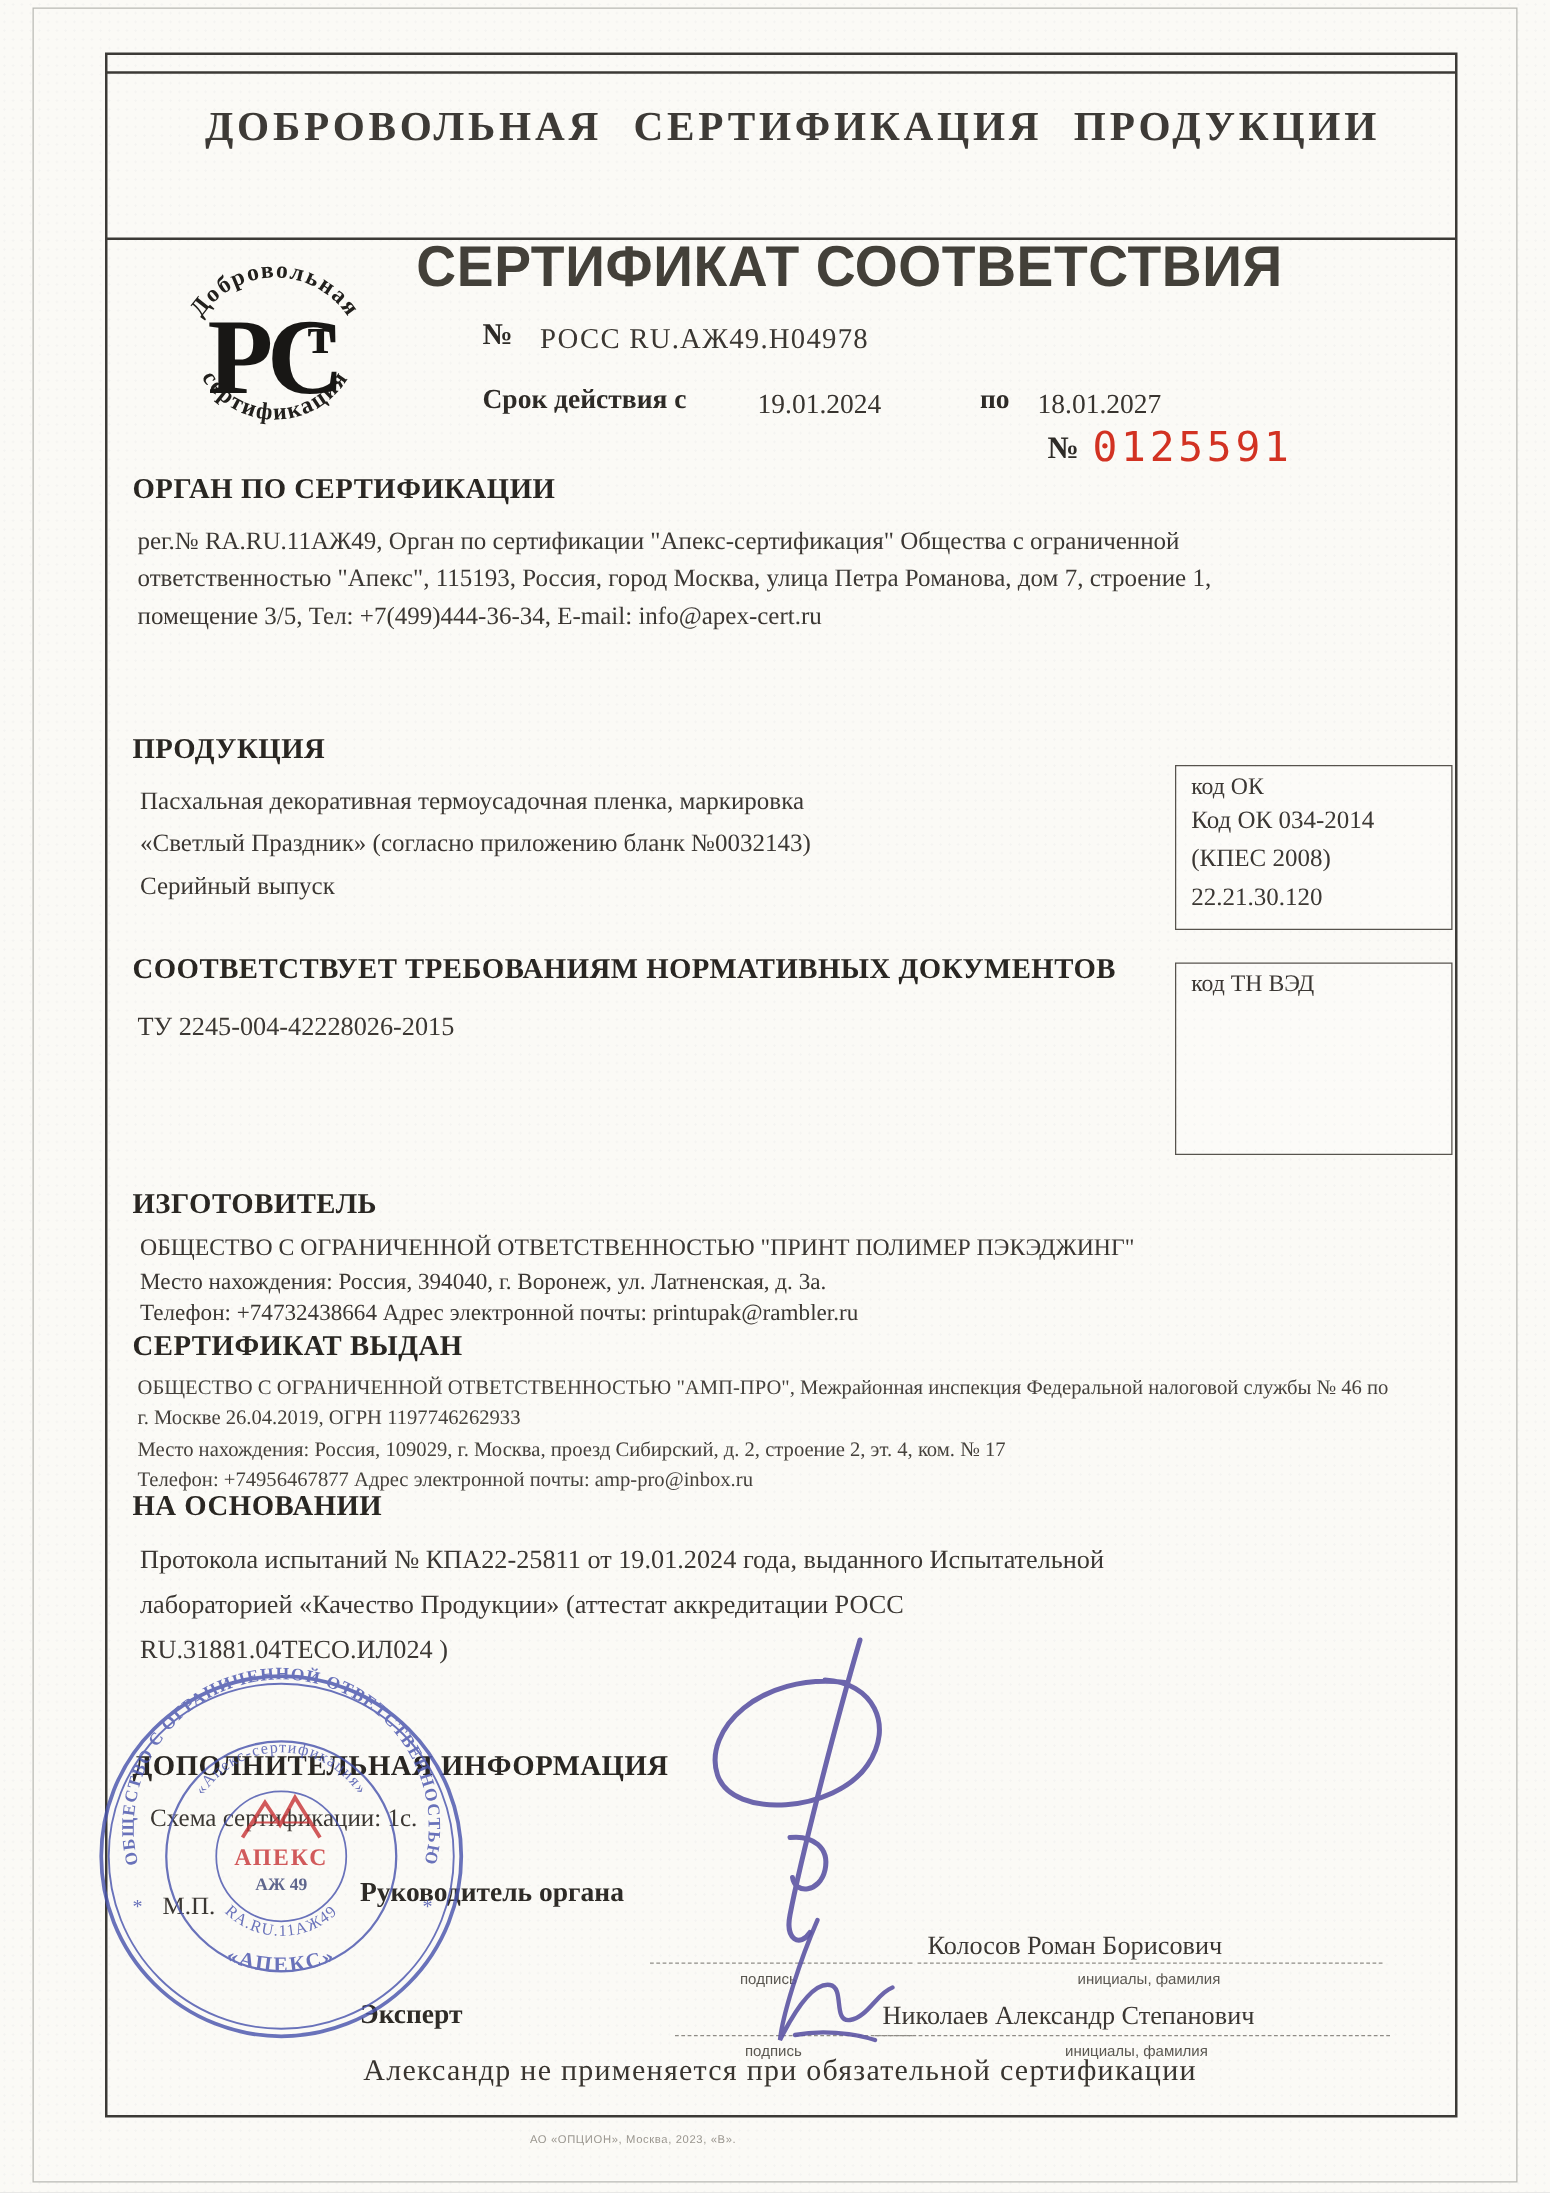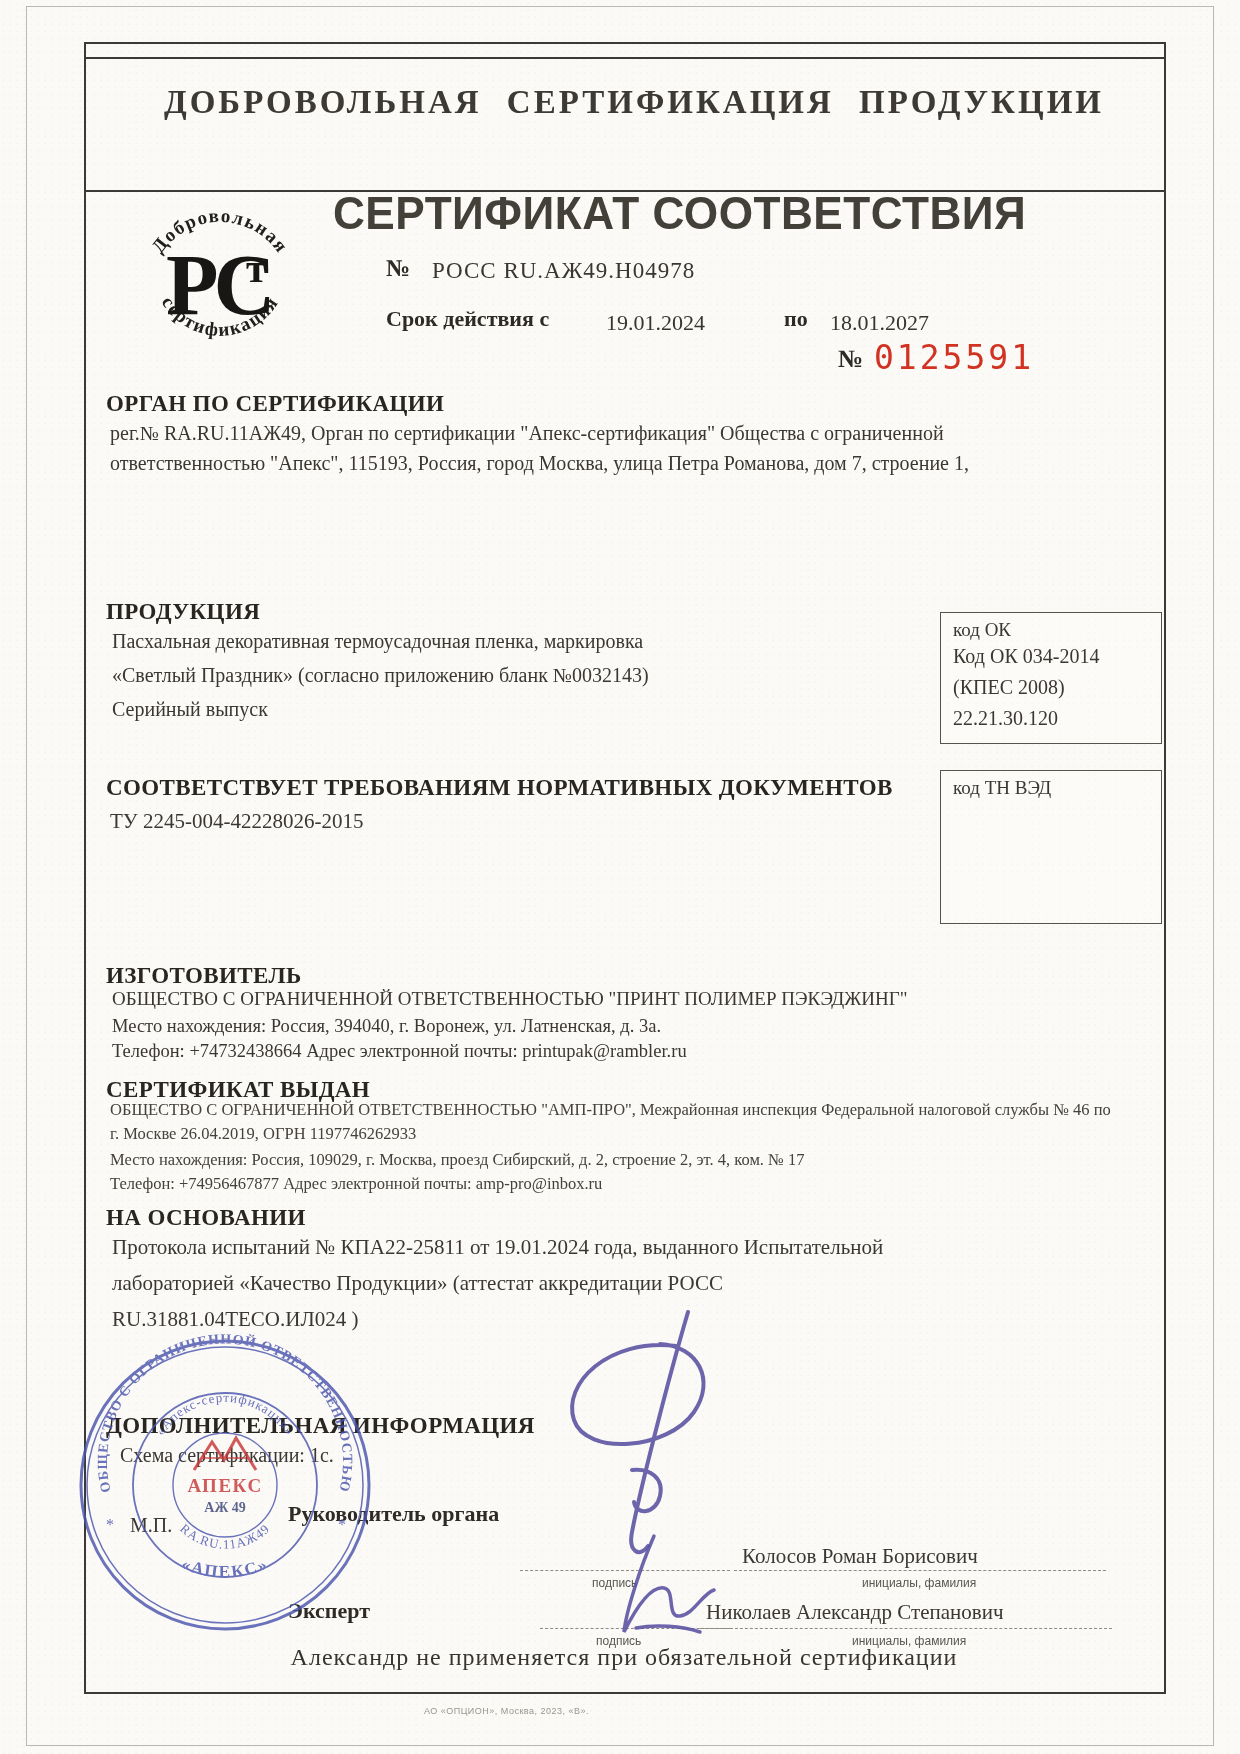--- a/index.html
+++ b/index.html
@@ -23,21 +23,21 @@
     color:#434039;letter-spacing:0.5px;transform:scaleX(0.96);transform-origin:left;
     white-space:nowrap;
   }
   .serif22{font-size:22px;color:#38342f;}
   .serif22b{font-size:22px;font-weight:bold;color:#2e2b27;}
   .cert-no{font-size:23px;letter-spacing:1px;color:#3a3631;}
   .red-no{
     font-family:"DejaVu Sans Mono", monospace;font-size:33px;letter-spacing:3px;
     color:#d23222;font-weight:500;white-space:nowrap;
   }
-  .sec-h{font-weight:bold;font-size:23px;letter-spacing:.4px;color:#292622;white-space:nowrap;margin-top:13px;}
+  .sec-h{font-weight:bold;font-size:23px;letter-spacing:.4px;color:#292622;white-space:nowrap;}
   .bt{font-size:20px;line-height:30px;color:#3b3733;}
   .bt-sm{font-size:18.5px;line-height:26px;color:#3b3733;}
   .bt-xs{font-size:16.5px;line-height:24px;color:#45413c;}
   .codebox{border:1.5px solid #57534d;padding:6px 12px;background:rgba(255,255,255,0.25);}
   .codebox .lbl{font-size:19px;color:#3b3733;}
   .codebox .val{font-size:20px;line-height:31px;color:#3b3733;}
   .sig-role{font-weight:bold;font-size:22px;color:#2e2b27;white-space:nowrap;}
   .sig-line{border-bottom:1.5px dashed #8f8c86;height:0;}
   .sig-cap{font-family:"Liberation Sans", sans-serif;font-size:12px;color:#5a5751;white-space:nowrap;}
   .sig-name{font-size:21px;color:#3b3733;white-space:nowrap;}
@@ -88,20 +88,21 @@
   <div class="abs serif22" style="left:606px;top:310px;">19.01.2024</div>
   <div class="abs serif22b" style="left:784px;top:306px;">по</div>
   <div class="abs serif22" style="left:830px;top:310px;">18.01.2027</div>
 
   <div class="abs serif22b" style="left:838px;top:345px;font-size:25px;">№</div>
   <div class="abs red-no" style="left:874px;top:338px;">0125591</div>
 
   <div class="abs sec-h" style="left:106px;top:378px;">ОРГАН ПО СЕРТИФИКАЦИИ</div>
   <div class="abs bt" style="left:110px;top:418px;">рег.№ RA.RU.11АЖ49, Орган по сертификации "Апекс-сертификация" Общества с ограниченной</div>
   <div class="abs bt" style="left:110px;top:448px;">ответственностью "Апекс", 115193, Россия, город Москва, улица Петра Романова, дом 7, строение 1,</div>
+  <div class="abs bt" style="left:110px;top:478px;">помещение 3/5, Тел: +7(499)444-36-34, E-mail: info@apex-cert.ru</div>
 
   <div class="abs sec-h" style="left:106px;top:586px;">ПРОДУКЦИЯ</div>
   <div class="abs bt" style="left:112px;top:626px;">Пасхальная декоративная термоусадочная пленка, маркировка</div>
   <div class="abs bt" style="left:112px;top:660px;">«Светлый Праздник» (согласно приложению бланк №0032143)</div>
   <div class="abs bt" style="left:112px;top:694px;">Серийный выпуск</div>
 
   <div class="abs codebox" style="left:940px;top:612px;width:196px;height:118px;">
     <div class="lbl">код ОК</div>
     <div class="val">Код ОК 034-2014</div>
     <div class="val">(КПЕС 2008)</div>

